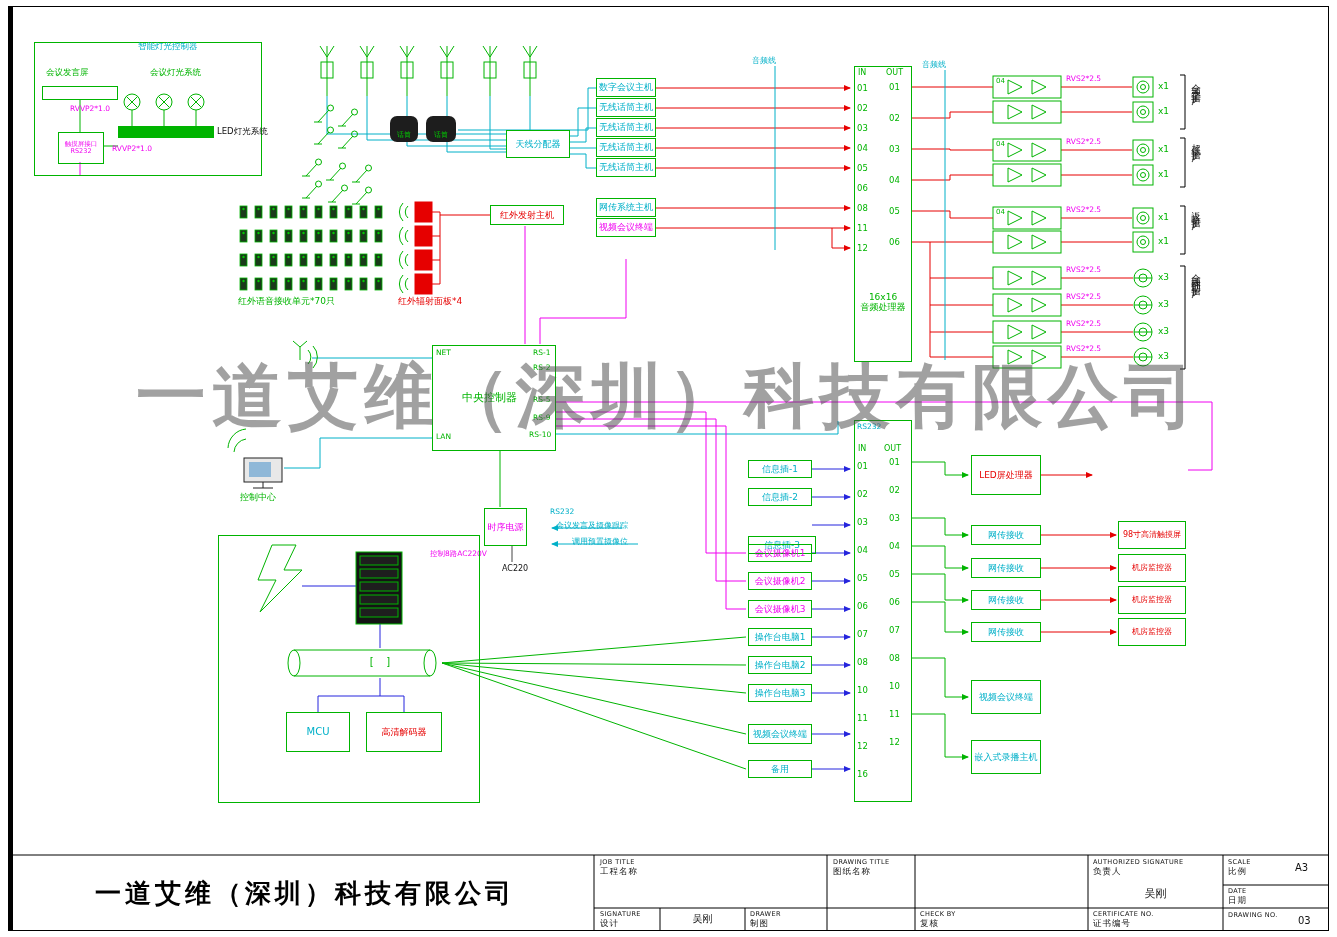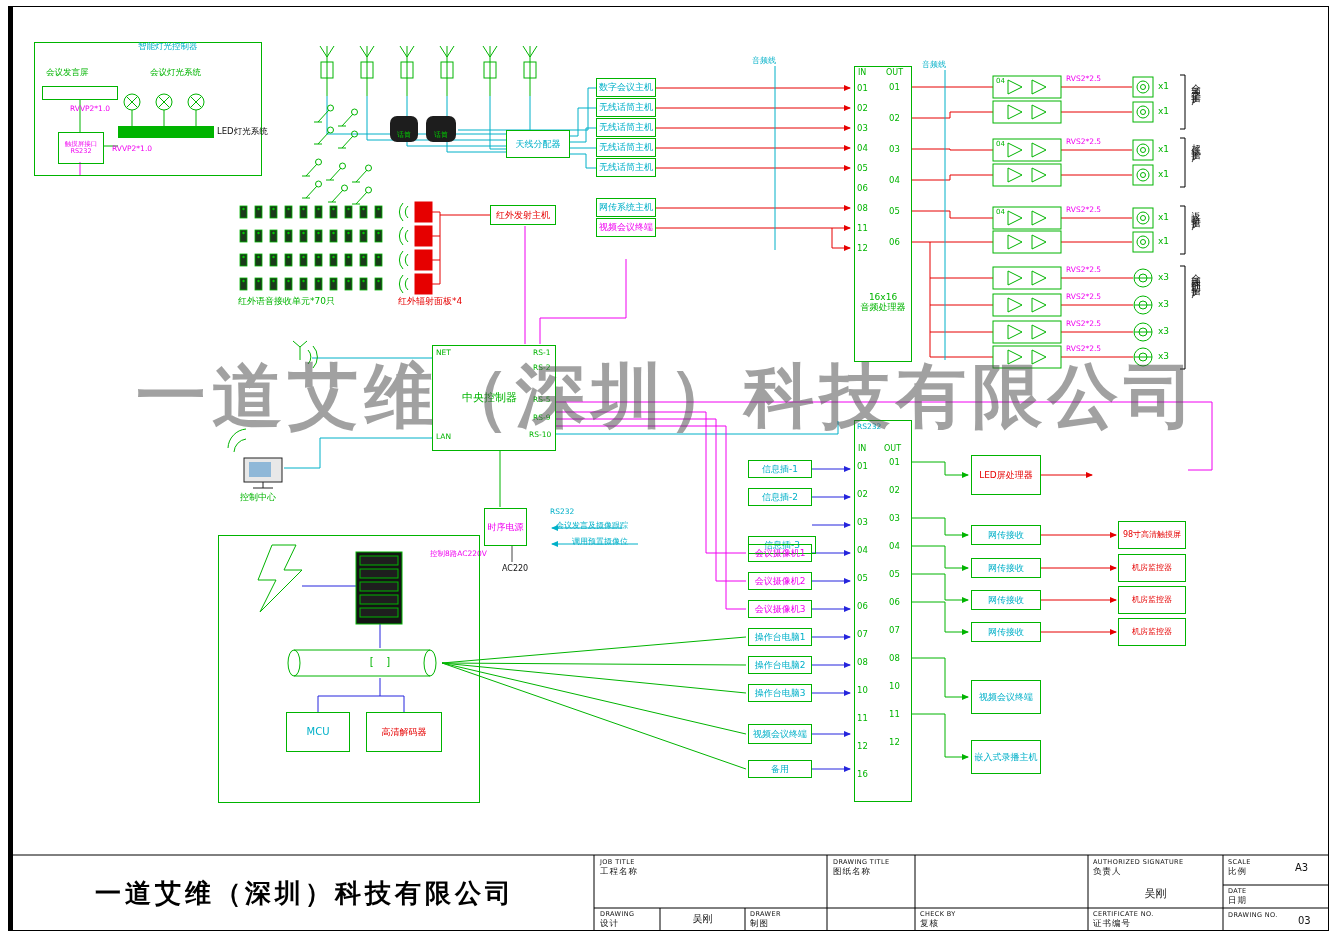--- a/index.html
+++ b/index.html
@@ -458,21 +458,21 @@
     <div class="box c" style="left:596px;top:78px;width:60px;height:19px">数字会议主机</div>
     <div class="box c" style="left:596px;top:98px;width:60px;height:19px">无线话筒主机</div>
     <div class="box c" style="left:596px;top:118px;width:60px;height:19px">无线话筒主机</div>
     <div class="box c" style="left:596px;top:138px;width:60px;height:19px">无线话筒主机</div>
     <div class="box c" style="left:596px;top:158px;width:60px;height:19px">无线话筒主机</div>
     <div class="box c" style="left:596px;top:198px;width:60px;height:19px">网传系统主机</div>
     <div class="box m" style="left:596px;top:218px;width:60px;height:19px">视频会议终端</div>
     <div class="lbl c fs8" style="left:752px;top:56px">音频线</div>
     <div class="lbl c fs8" style="left:922px;top:60px">音频线</div>
 
-    <div class="box r" style="left:490px;top:205px;width:66px;height:20px">红外发射主机</div>
+    <div class="box r" style="left:490px;top:205px;width:74px;height:20px">红外发射主机</div>
     <div class="lbl g" style="left:238px;top:296px">红外语音接收单元*70只</div>
     <div class="lbl r" style="left:398px;top:296px">红外辐射面板*4</div>
 
     <div class="box" style="left:854px;top:66px;width:58px;height:296px"></div>
     <div class="lbl g fs8" style="left:858px;top:68px">IN</div>
     <div class="lbl g fs8" style="left:886px;top:68px">OUT</div>
     <div class="ports gap8" style="left:857px;top:82px">
         <div class="port">01</div>
         <div class="port">02</div>
         <div class="port">03</div>
@@ -619,21 +619,21 @@
     <div class="tb" style="left:1228px;top:858px">
       <div>SCALE</div>
       <div class="cn">比例</div>
     </div>
     <div class="lbl k fs10" style="left:1295px;top:862px">A3</div>
     <div class="tb" style="left:1228px;top:887px">
       <div>DATE</div>
       <div class="cn">日期</div>
     </div>
     <div class="tb" style="left:600px;top:910px">
-      <div>DRAWING</div>
+      <div>SIGNATURE</div>
       <div class="cn">设计</div>
     </div>
     <div class="center-cell fs10" style="left:660px;top:908px;width:85px;height:22px">吴刚</div>
     <div class="tb" style="left:750px;top:910px">
       <div>DRAWER</div>
       <div class="cn">制图</div>
     </div>
     <div class="tb" style="left:920px;top:910px">
       <div>CHECK  BY</div>
       <div class="cn">复核</div>

